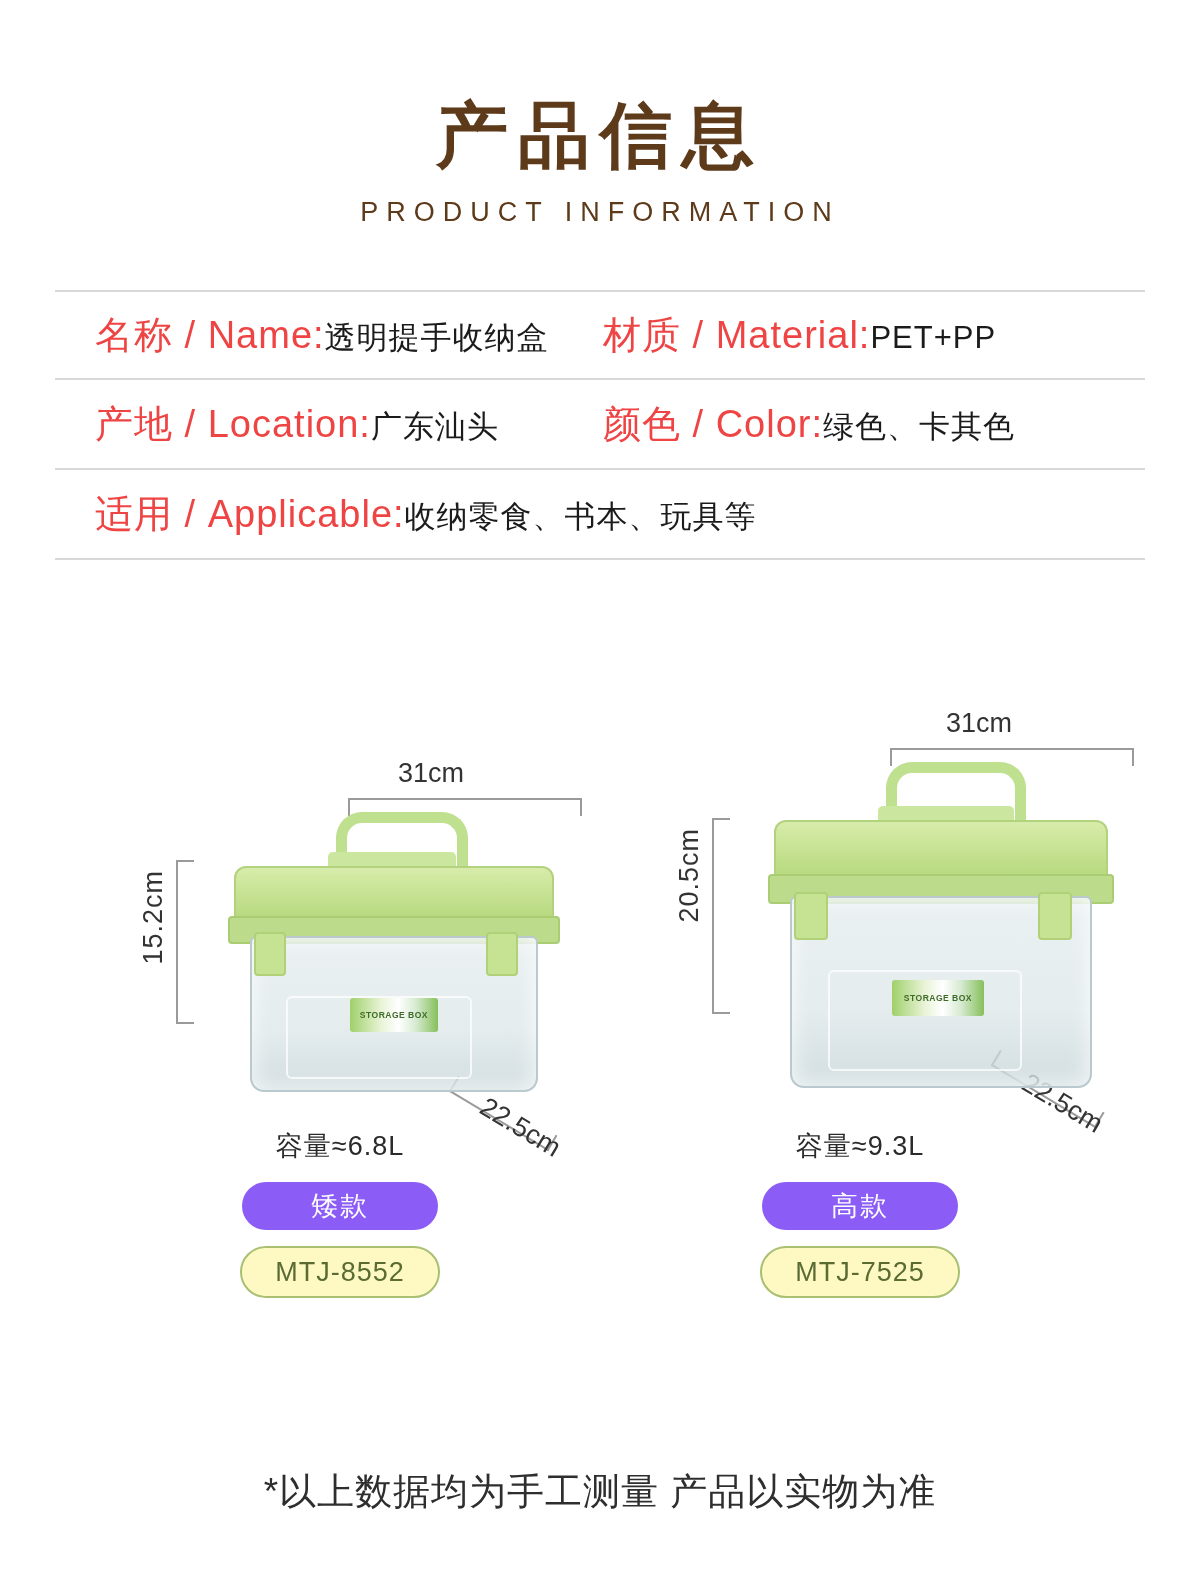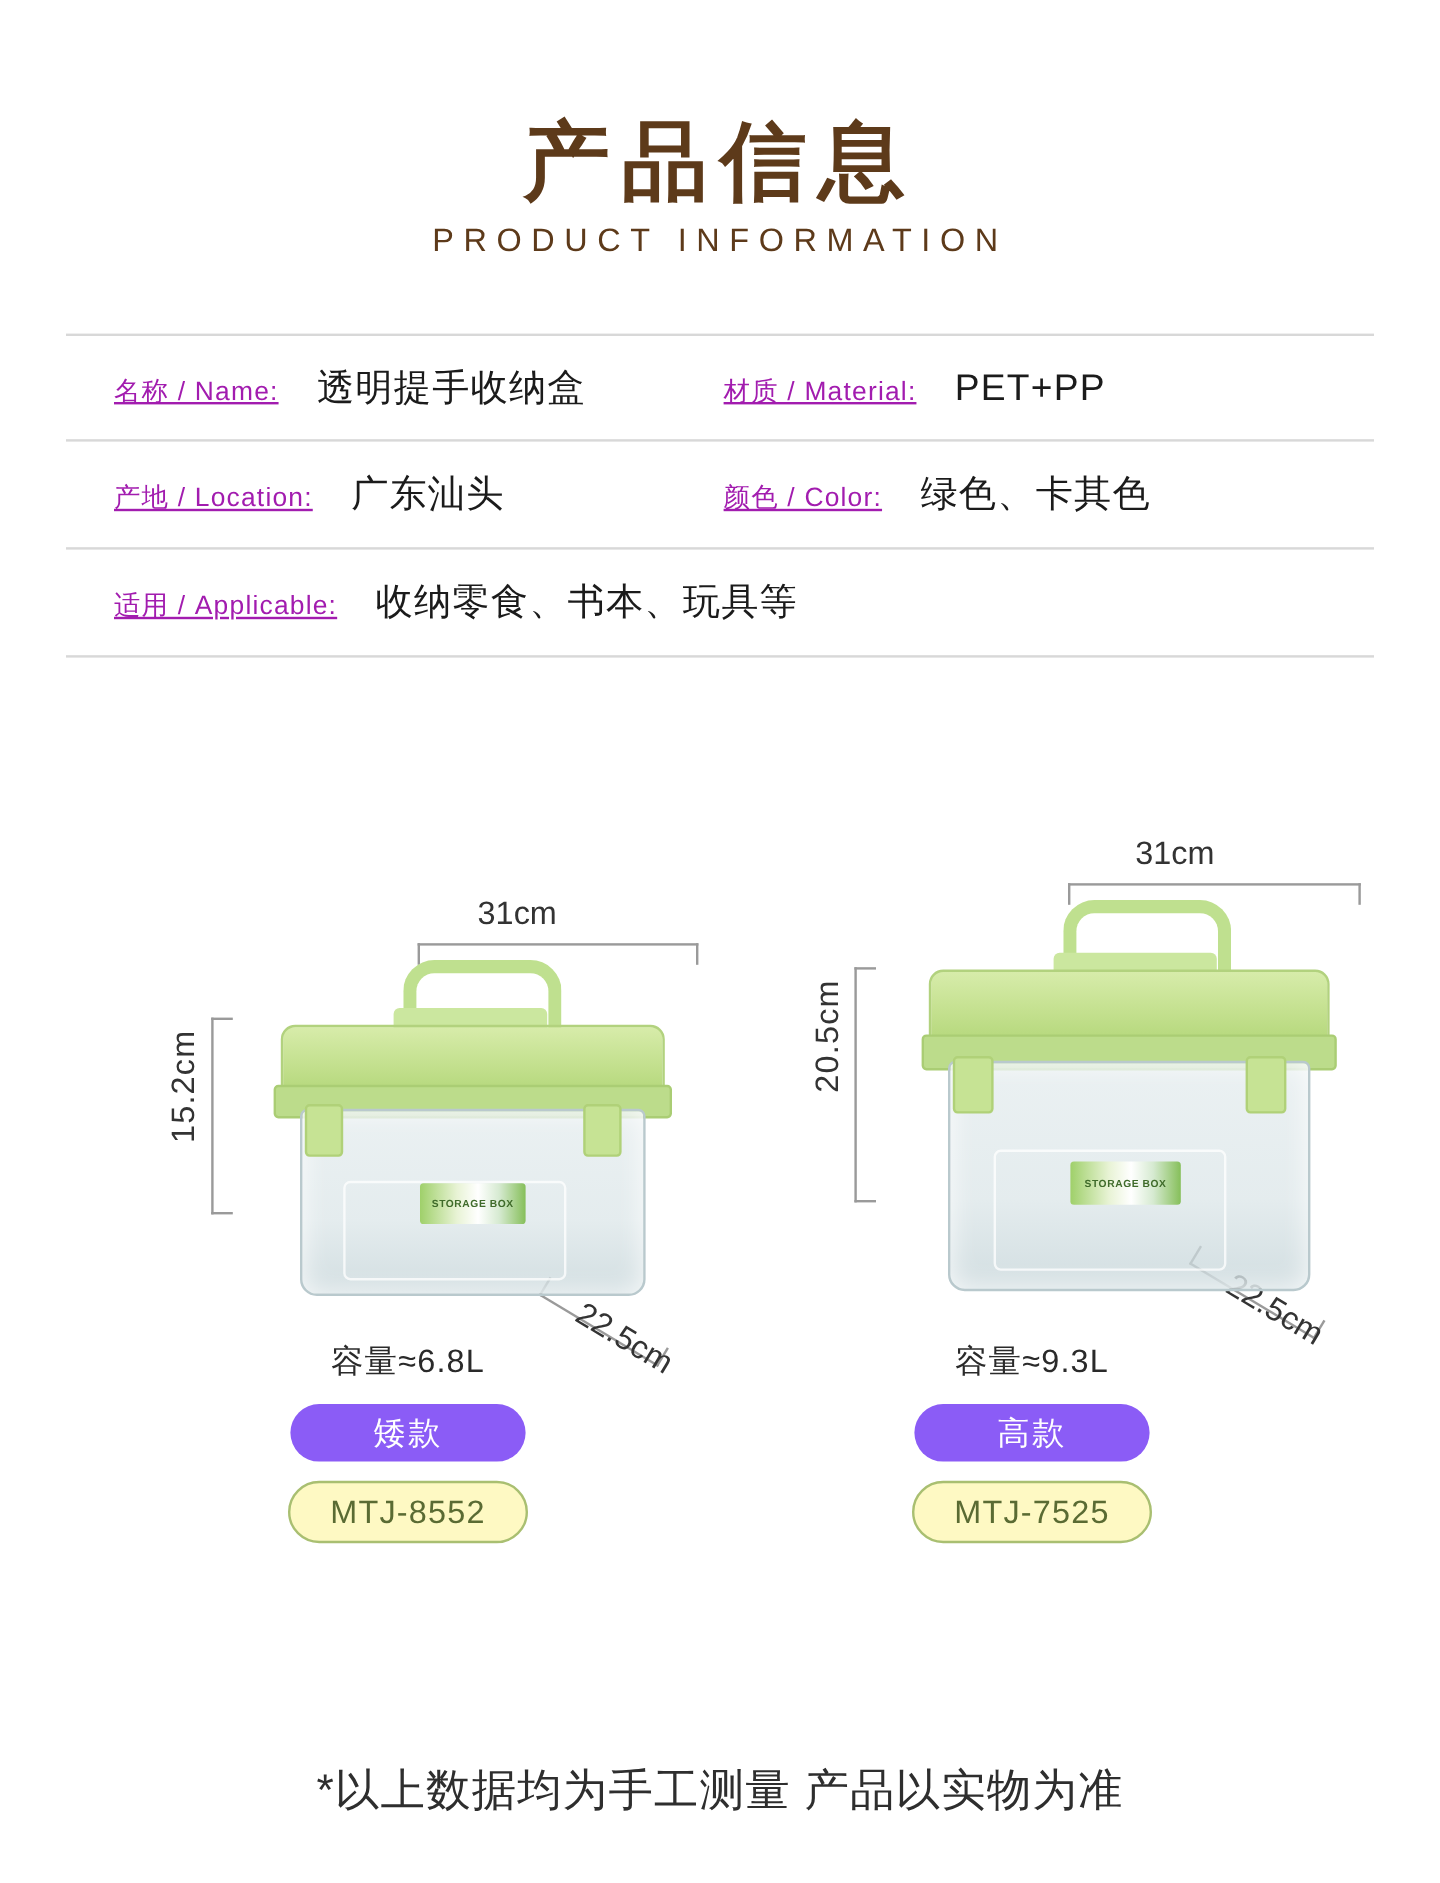--- a/index.html
+++ b/index.html
@@ -27,21 +27,21 @@
   }
   .title-cn {
     font-size: 72px;
     font-weight: bold;
     letter-spacing: 10px;
     color: #5d3a1a;
     line-height: 1.1;
     margin: 0;
   }
   .title-en {
-    margin-top: 10px;
+    margin-top: 22px;
     font-size: 27px;
     letter-spacing: 8px;
     color: #5d3a1a;
     font-weight: 400;
   }
 
   
   .info-table {
     margin: 62px auto 0 auto;
     width: 1090px;
@@ -57,29 +57,28 @@
     border-top: 2px solid #d8d8d8;
   }
   .info-cell {
     display: flex;
     align-items: baseline;
     white-space: nowrap;
   }
   .cell-left { width: 548px; padding-left: 40px; box-sizing: border-box; }
   .cell-right { flex: 1; }
   .label {
-    font-size: 22px;
-    color: #a21caf;
-    letter-spacing: 1px;
-    text-decoration: underline;
+    font-size: 38px;
+    color: #ef4444;
+    letter-spacing: 1px;
   }
   .value {
     font-size: 31px;
     color: #1b1b1b;
-    margin-left: 32px;
+    margin-left: 0;
     letter-spacing: 1px;
   }
 
   
   .products {
     position: relative;
     margin-top: 92px;
     display: flex;
     justify-content: center;
   }

